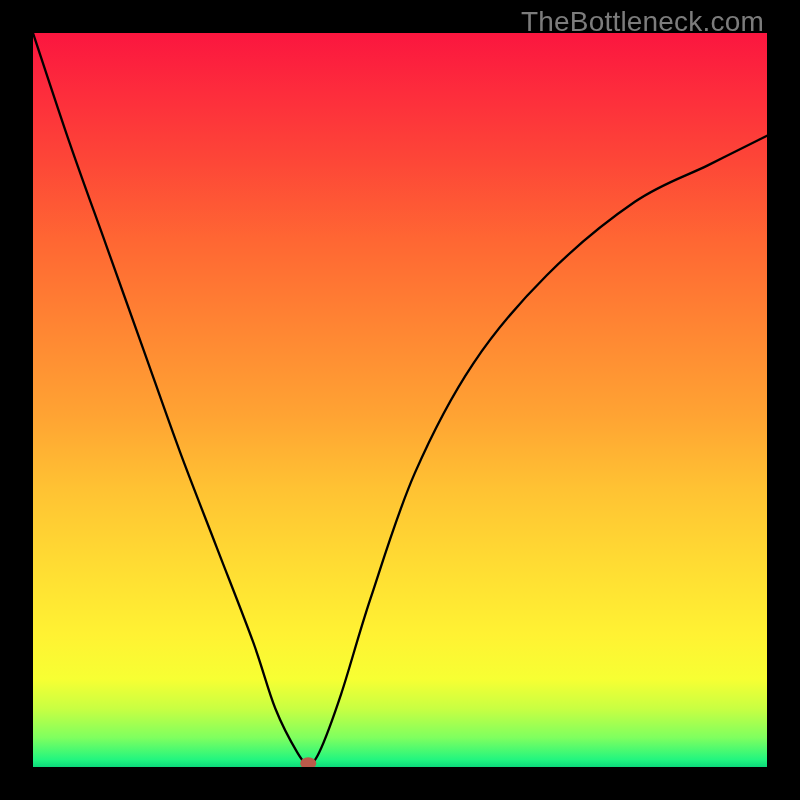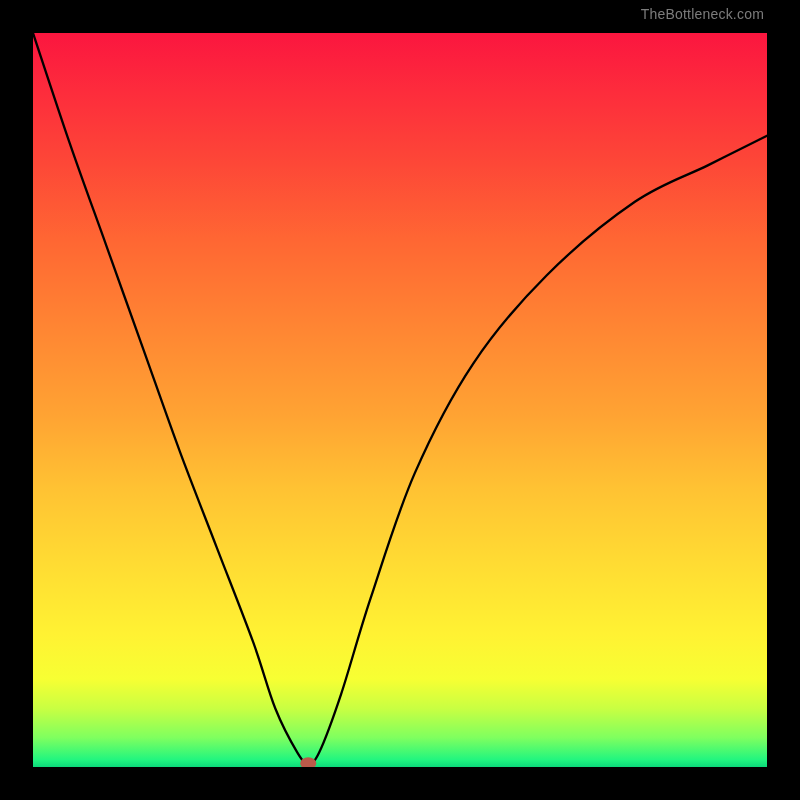--- a/index.html
+++ b/index.html
@@ -46,21 +46,21 @@
   }
   .curve-svg {
     position: absolute;
     inset: 0;
   }
   .watermark {
     position: absolute;
     top: 6px;
     right: 36px;
     color: #7c7c7c;
-    font-size: 14px;
+    font-size: 28px;
     font-weight: 400;
     letter-spacing: 0.2px;
   }
 </style>
 </head>
 <body>
 <div class="wrapper">
 
   <div class="watermark">TheBottleneck.com</div>
 

